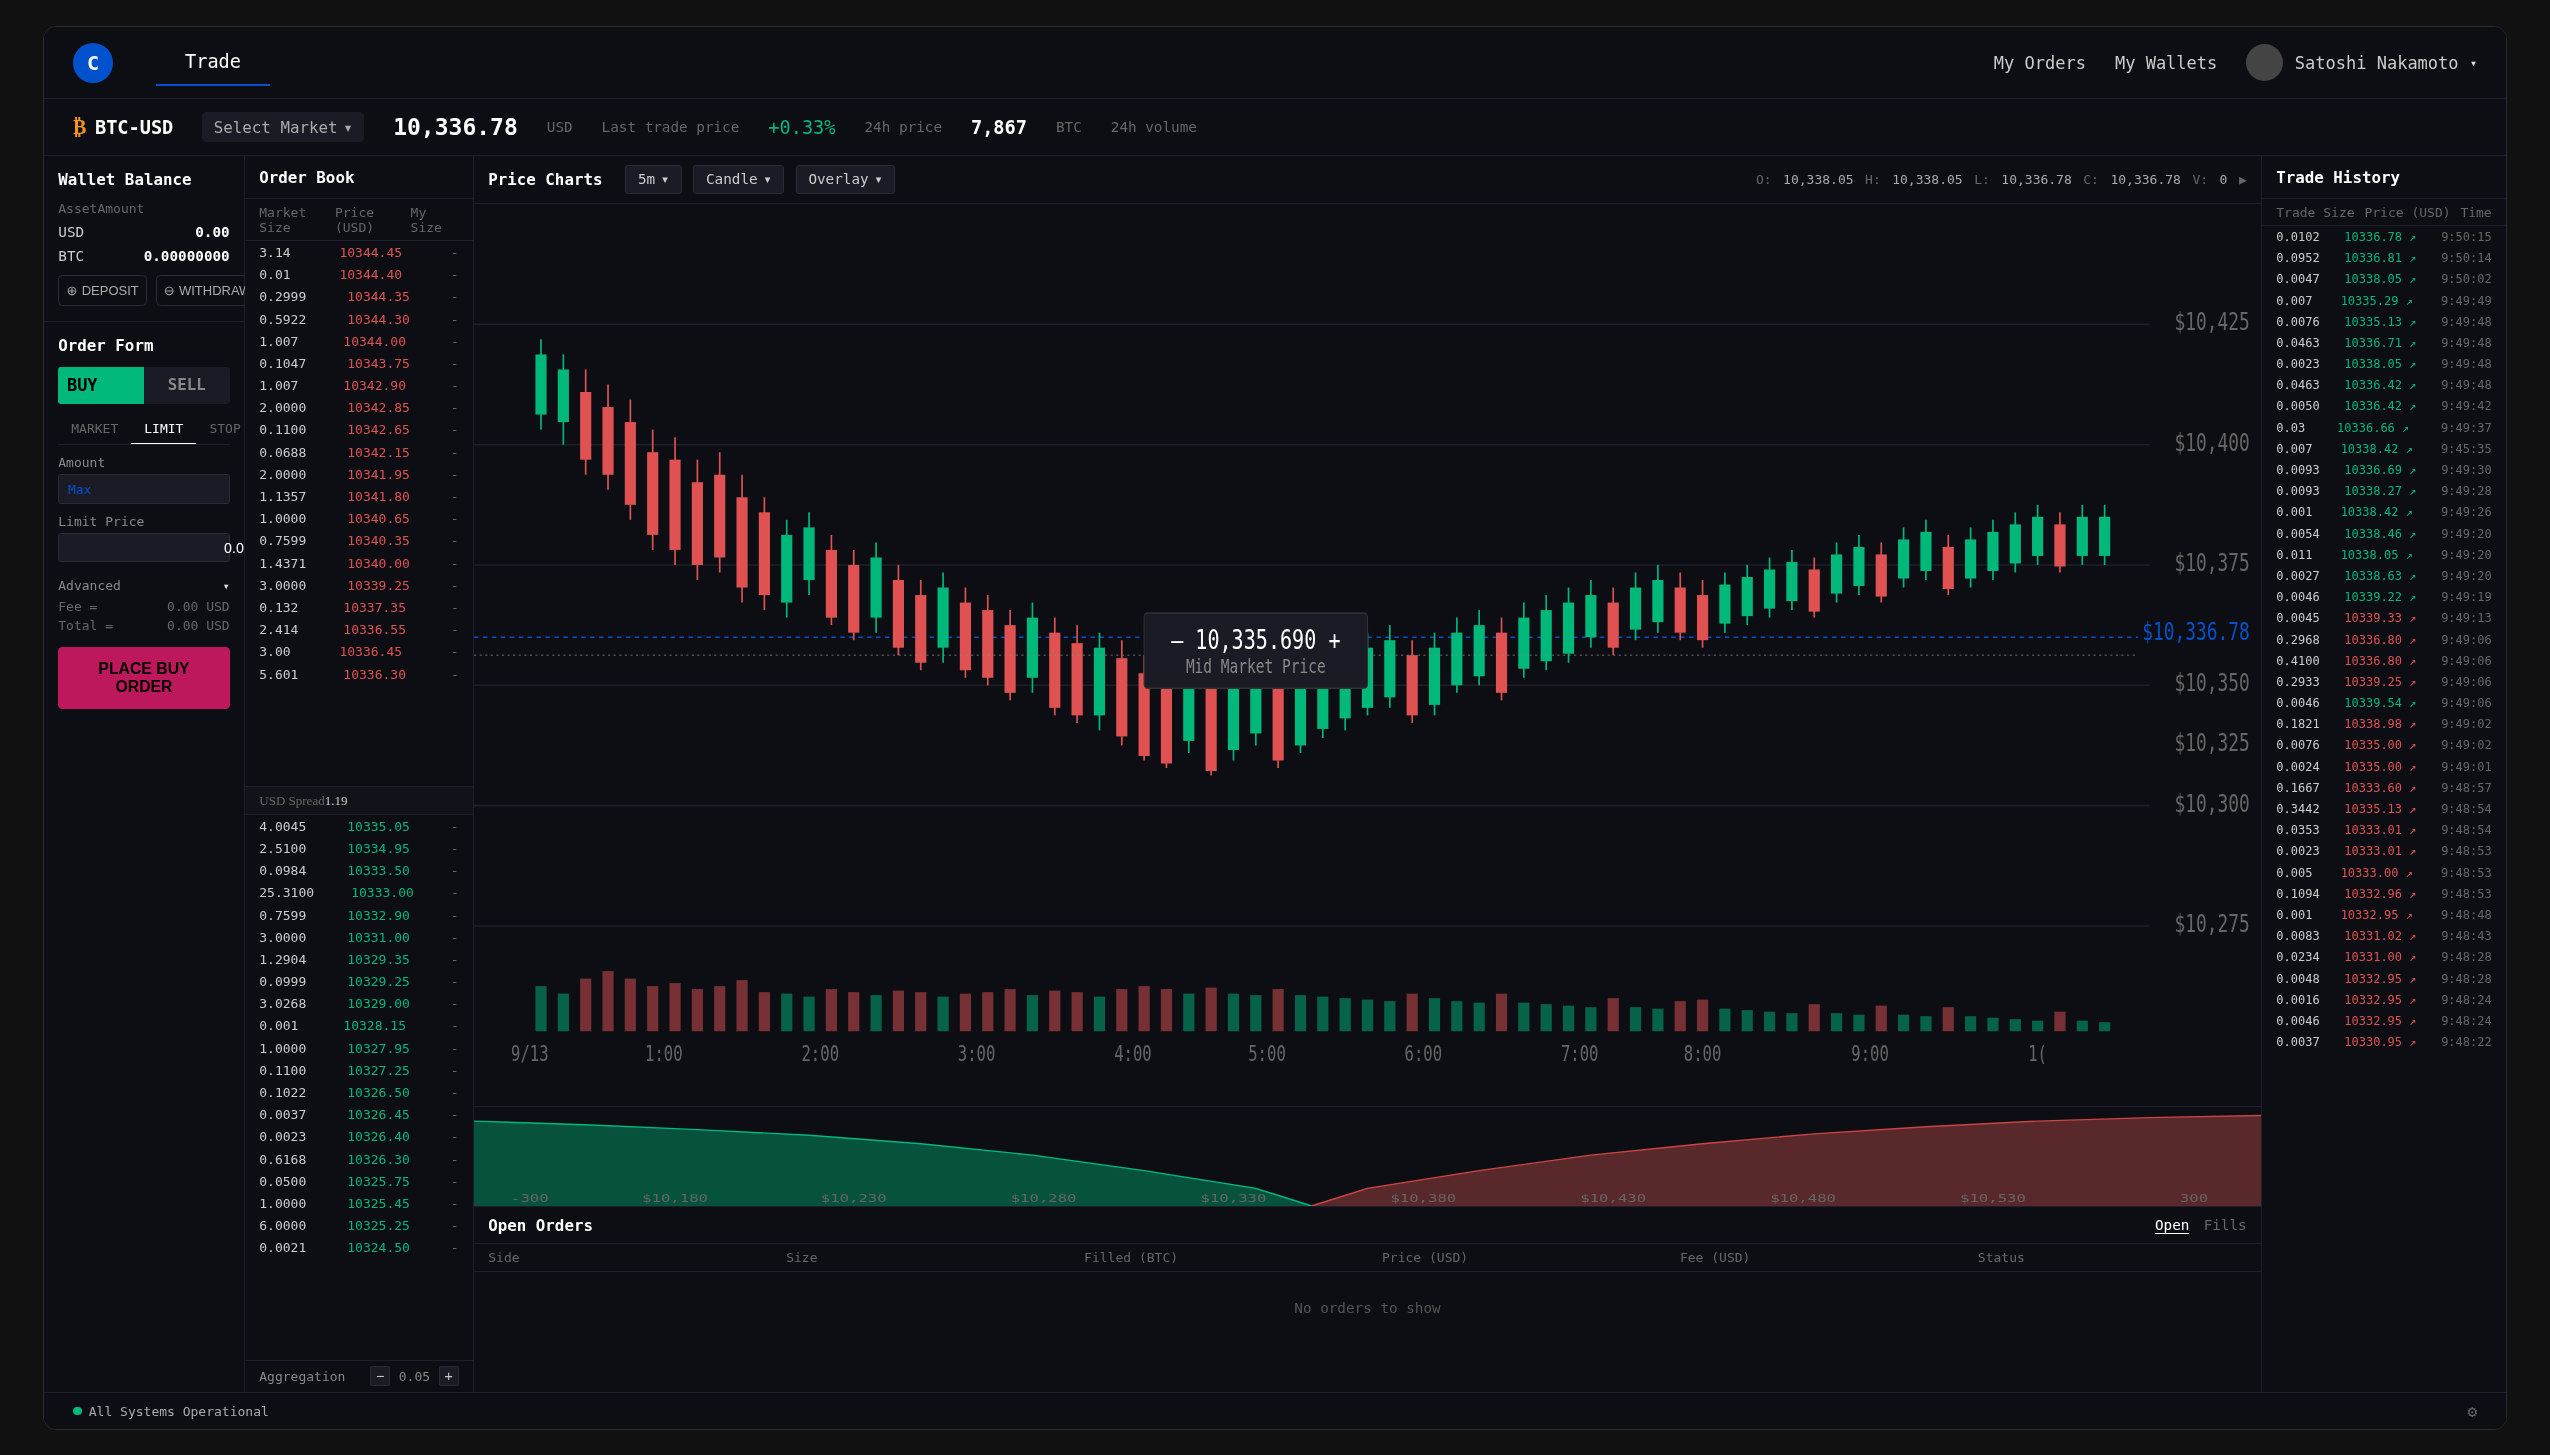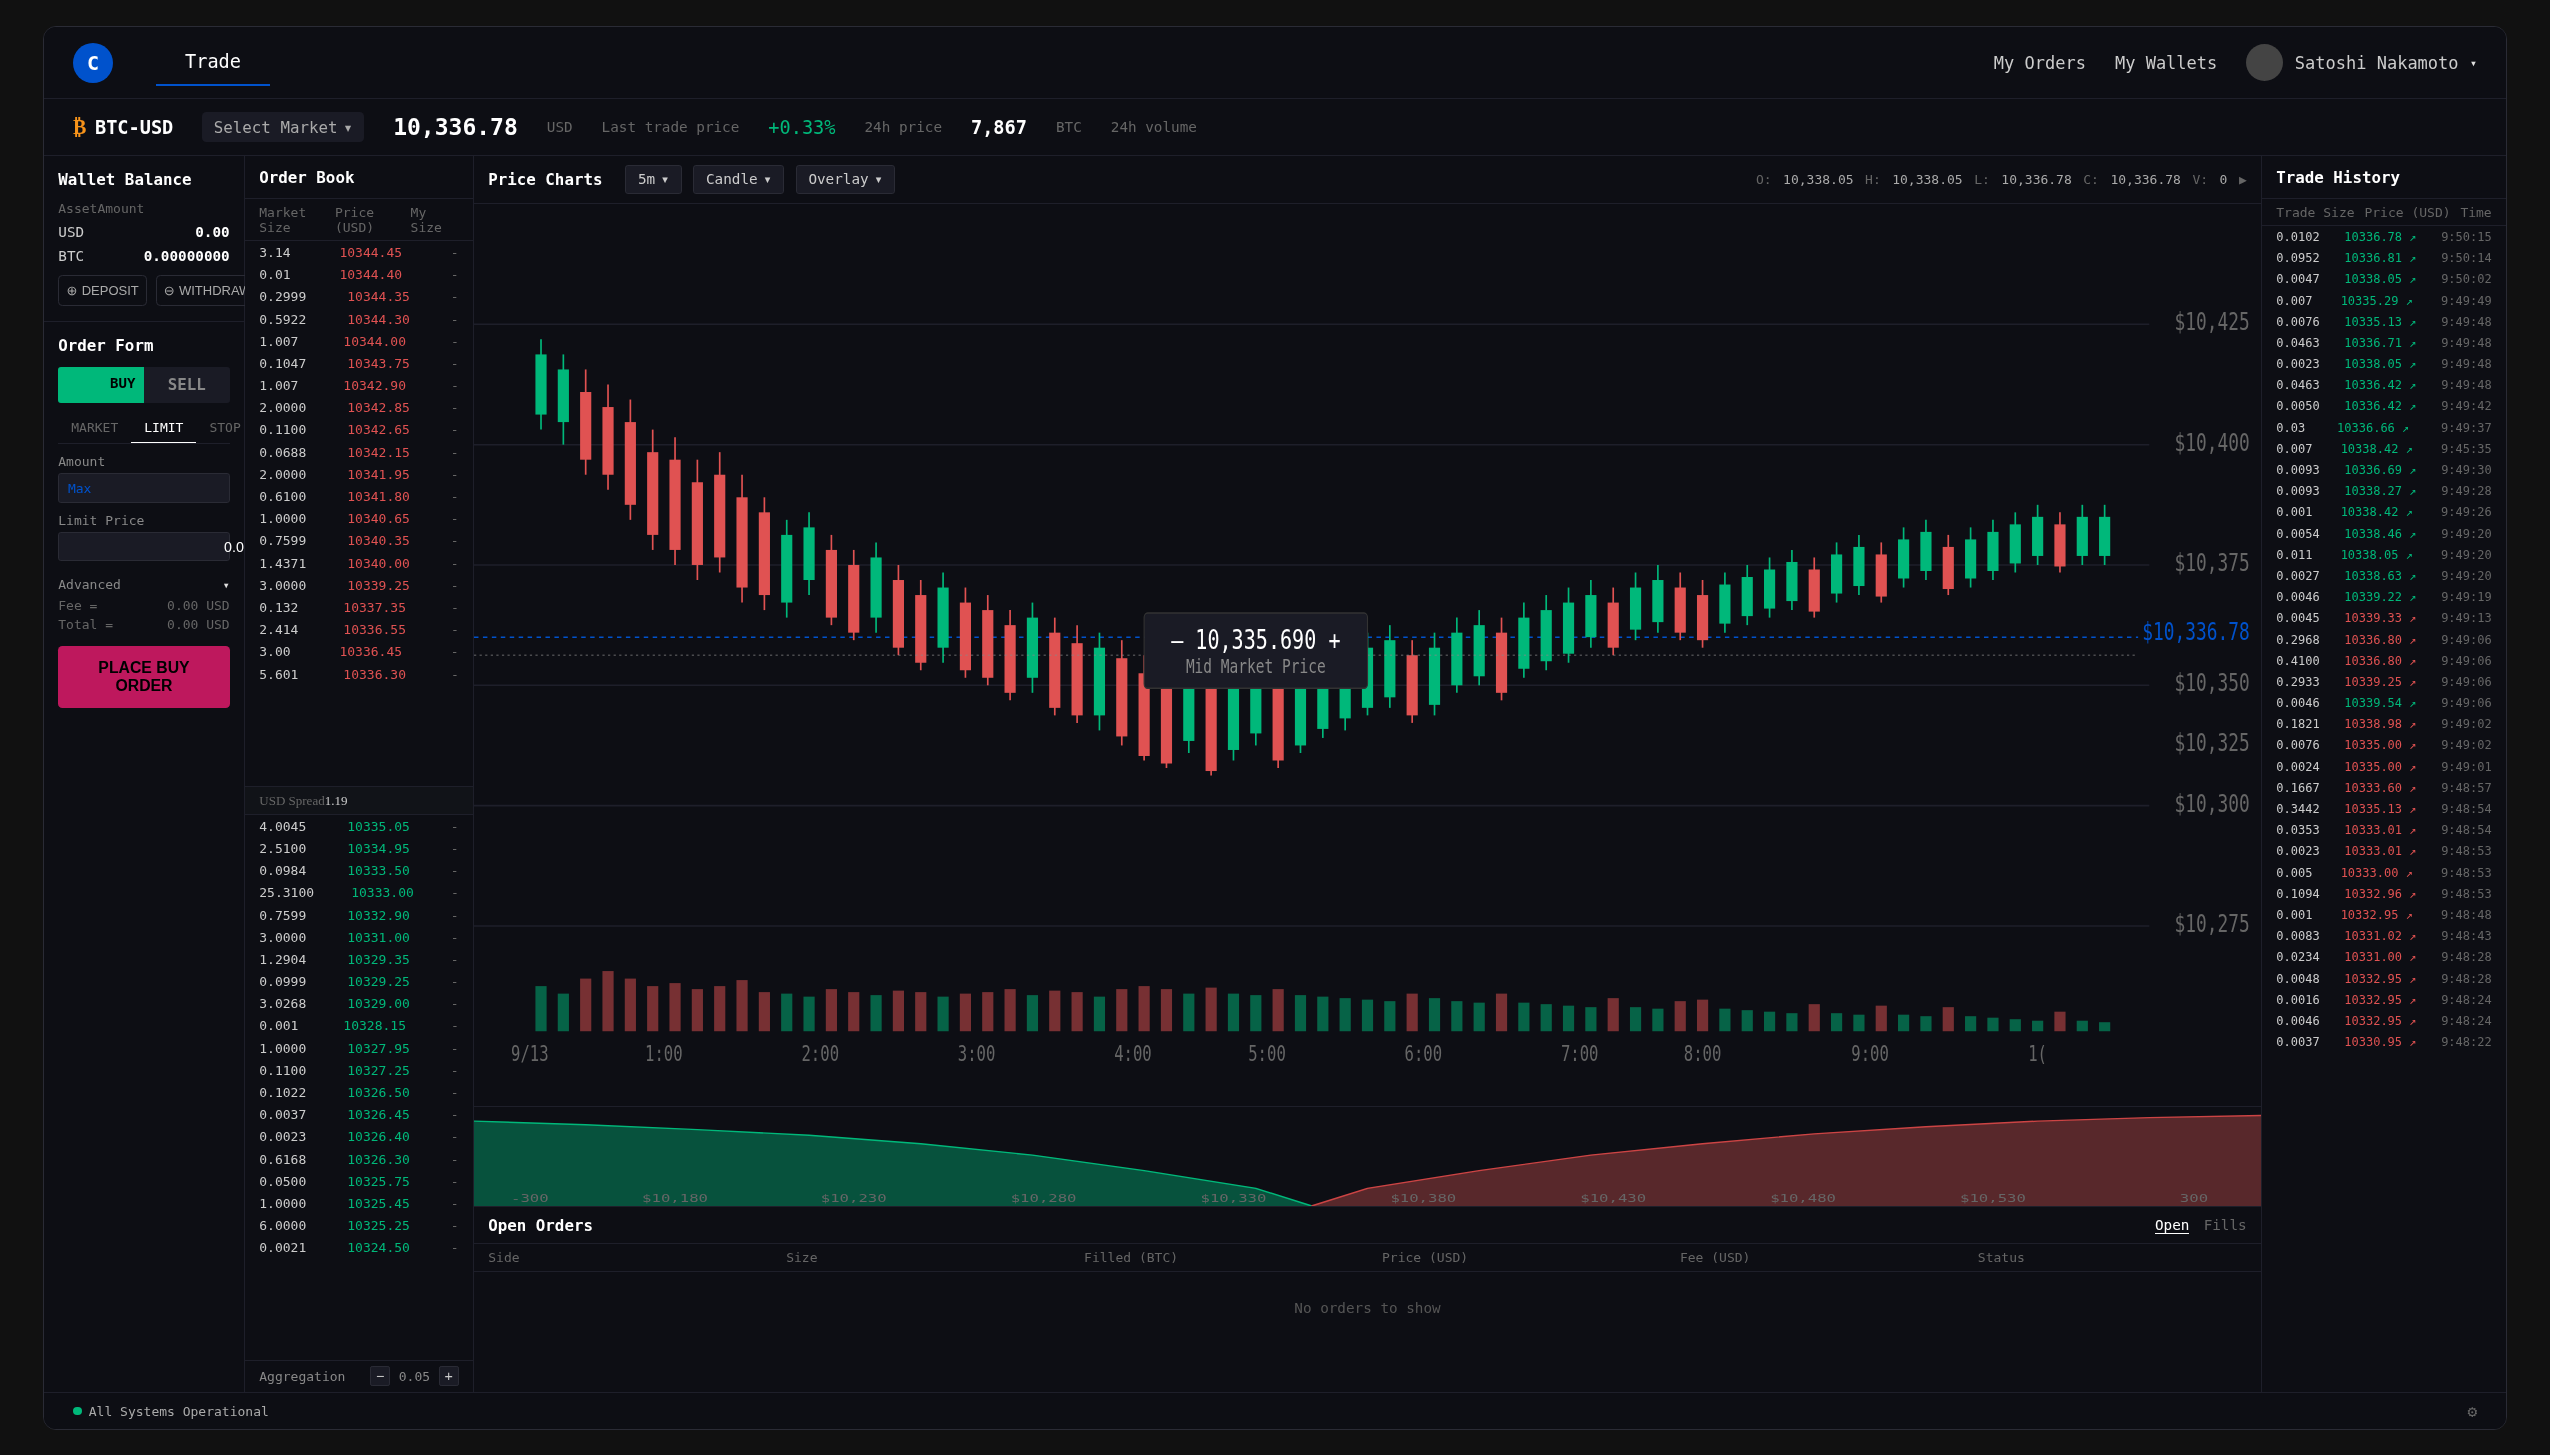--- a/index.html
+++ b/index.html
@@ -212,23 +212,23 @@
     .order-form-title { font-size: 15.8px; color: #fff; font-weight: 600; margin-bottom: 11.5px; }
     .buy-sell-tabs {
       display: flex;
       margin-bottom: 10px;
     }
     .buy-tab {
       flex: 1;
       padding: 8.6px;
       background: #00b87a;
       color: #000;
-      font-size: 14px;
+      font-size: 17px;
       font-weight: 700;
-      text-align: right;
+      text-align: left;
       cursor: pointer;
       border-radius: 2.9px 0 0 2.9px;
     }
     .sell-tab {
       flex: 1;
       padding: 8.6px;
       background: #1a1b25;
       color: #888;
       font-size: 15.8px;
       font-weight: 700;
@@ -695,21 +695,21 @@
             <span class="ob-size">0.0688</span>
             <span class="ob-price">10342.15</span>
             <span class="ob-mysize">-</span>
           </div>
         <div class="ob-row ob-row-ask">
             <span class="ob-size">2.0000</span>
             <span class="ob-price">10341.95</span>
             <span class="ob-mysize">-</span>
           </div>
         <div class="ob-row ob-row-ask">
-            <span class="ob-size">0.6100</span>
+            <span class="ob-size">1.1357</span>
             <span class="ob-price">10341.80</span>
             <span class="ob-mysize">-</span>
           </div>
         <div class="ob-row ob-row-ask">
             <span class="ob-size">1.0000</span>
             <span class="ob-price">10340.65</span>
             <span class="ob-mysize">-</span>
           </div>
         <div class="ob-row ob-row-ask">
             <span class="ob-size">0.7599</span>

